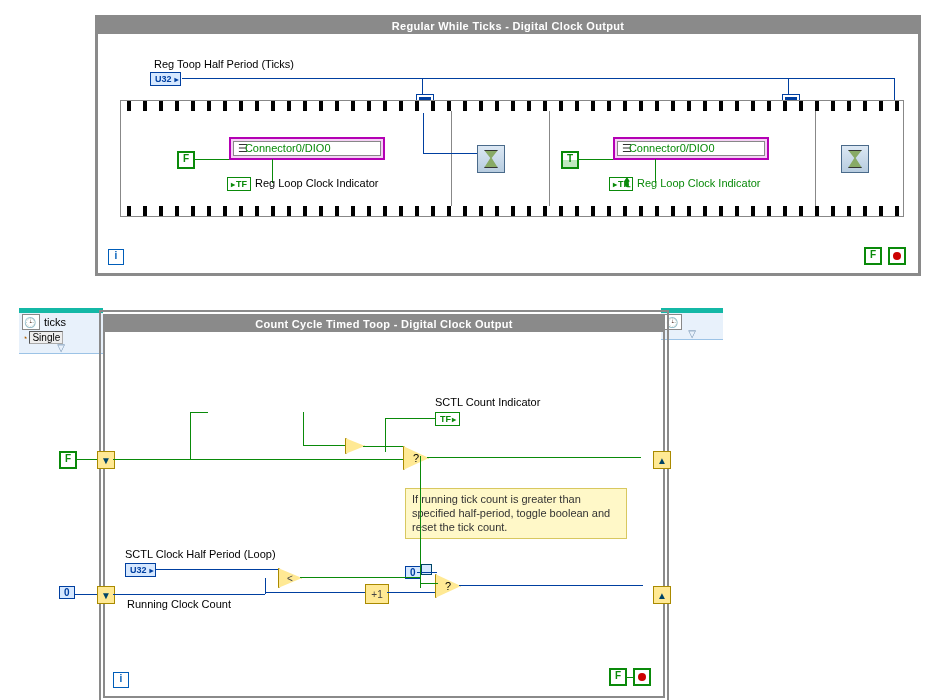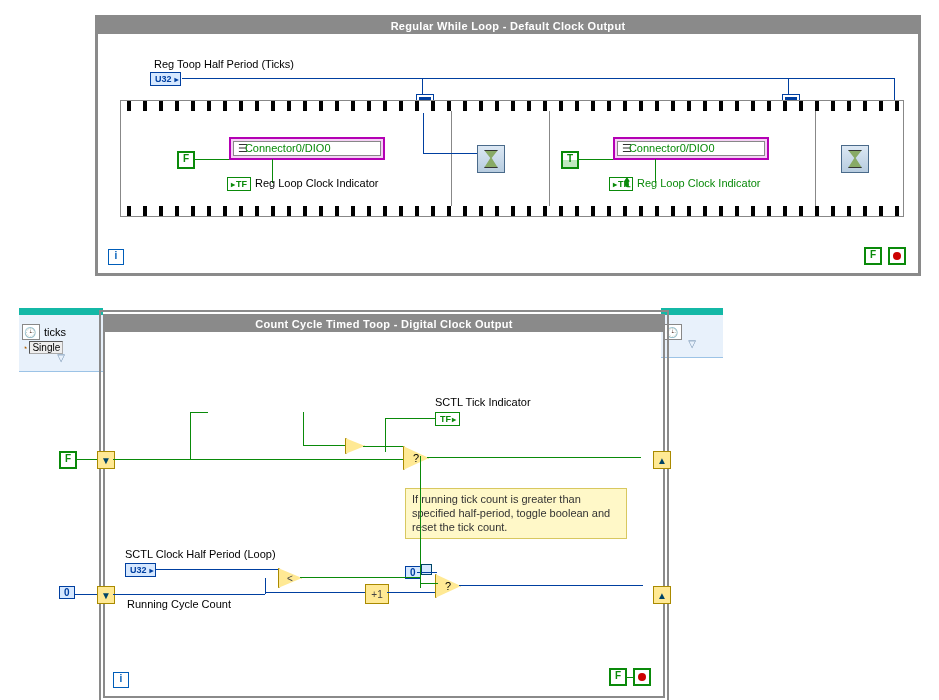--- a/index.html
+++ b/index.html
@@ -31,33 +31,33 @@
 .wg{background:#0a8a0a;background-image:repeating-linear-gradient(to right,#0a8a0a 0 3px,transparent 3px 6px)}
 .wg-v{background:#0a8a0a;background-image:repeating-linear-gradient(to bottom,#0a8a0a 0 3px,transparent 3px 6px)}
 .wait{width:26px;height:26px;border:1px solid #4a6a8a;background:linear-gradient(#dce8f4,#b7ccdf);display:flex;align-items:center;justify-content:center}
 .wait .hour{width:12px;height:16px;background:linear-gradient(#8a6,#8a6);clip-path:polygon(0 0,100% 0,55% 45%,100% 100%,0 100%,45% 45%);border:1px solid #333}
 .prim{width:22px;height:18px;background:#ffe994;border:1px solid #aa8a00;display:flex;align-items:center;justify-content:center;font-size:10px;color:#444}
 .sel-t{position:absolute;width:24px;height:22px;background:#ffe994;border:1px solid #aa8a00;clip-path:polygon(0 0,100% 50%,0 100%);display:flex;align-items:center;justify-content:center;font-size:11px}
 .sr{width:16px;height:16px;background:#ffe994;border:1px solid #aa8a00;display:flex;align-items:center;justify-content:center;font-size:10px;color:#046}
 .zero{border:1px solid #003fa0;background:#d6e8ff;color:#003fa0;text-align:center;padding:0 4px;font-size:10px;font-weight:bold}
 .nudge{color:#0a8a0a;font-weight:bold}
 .ylw-note{background:#fff8c8;border:1px solid #d8c860;padding:4px 6px;font-size:11px;line-height:1.25;color:#333}
-.tl-node{border-top:7px solid #14b8a6;border-bottom:1px solid #9cc3e6;background:#e8f1fb;padding:9px 3px}
+.tl-node{border-top:5px solid #14b8a6;border-bottom:1px solid #9cc3e6;background:#e8f1fb;padding:1px 3px}
 .tl-clock{width:16px;height:14px;border:1px solid #888;background:#fff;display:flex;align-items:center;justify-content:center}
 .tl-clock::after{content:"🕒";font-size:10px}
 .chev{color:#6a8aaa;font-size:10px;text-align:center;line-height:8px}
 .tunnel{width:12px;height:12px;background:#003fa0;border:2px solid #fff;outline:1px solid #003fa0}
 </style>
 </head>
 <body>
 
 <div class="canvas">
 
   <div class="abs loop-border" style="left:95px;top:15px;width:820px;height:255px">
-    <div class="title-bar">Regular While Loop - Default Clock Output</div>
+    <div class="title-bar">Regular While Ticks - Digital Clock Output</div>
 
     <div class="abs label" style="left:56px;top:40px">Reg Toop Half Period (Ticks)</div>
     <div class="abs u32" style="left:52px;top:54px">U32</div>
 
     <div class="wire-h wb" style="left:84px;top:60px;width:712px"></div>
     <div class="wire-v wb" style="left:324px;top:60px;height:23px"></div>
     <div class="wire-v wb" style="left:690px;top:60px;height:23px"></div>
     <div class="wire-v wb" style="left:796px;top:60px;height:72px"></div>
     <div class="abs tunnel" style="left:319px;top:77px"></div>
     <div class="abs tunnel" style="left:685px;top:77px"></div>
@@ -121,21 +121,21 @@
     <div style="text-align:center">
         <span class="tl-clock"></span>
       </div>
     <div class="chev">▽</div>
   </div>
 
   <div class="abs" style="left:99px;top:310px;width:558px;height:380px;border:6px double #8a8a8a">
     <div class="title-bar">Count Cycle Timed Toop - Digital Clock Output</div>
 
 
-    <div class="abs label" style="left:330px;top:80px">SCTL Tick Indicator</div>
+    <div class="abs label" style="left:330px;top:80px">SCTL Count Indicator</div>
     <div class="abs tf tf-r" style="left:330px;top:96px">TF</div>
 
     <div class="abs" style="left:240px;top:122px;width:18px;height:14px;background:#fff;border:1px solid #aa8a00;background:#ffe994;clip-path:polygon(0 0,100% 50%,0 100%)"></div>
 
     <div class="sel-t" style="left:298px;top:130px">?</div>
 
     <div class="abs sr" style="left:-8px;top:135px">▼</div>
     <div class="abs sr" style="right:-8px;top:135px">▲</div>
 
     <div class="abs f-term" style="left:-46px;top:135px">F</div>
@@ -175,21 +175,21 @@
     <div class="wire-v wb" style="left:160px;top:262px;height:16px"></div>
     <div class="wire-h wb" style="left:160px;top:276px;width:100px"></div>
     <div class="wire-h wb" style="left:282px;top:276px;width:48px"></div>
     <div class="wire-h wb" style="left:312px;top:256px;width:20px"></div>
     <div class="wire-h wb" style="left:354px;top:269px;width:184px"></div>
 
     <div class="wire-h wg" style="left:195px;top:261px;width:120px"></div>
     <div class="wire-v wg-v" style="left:315px;top:140px;height:132px"></div>
     <div class="wire-h wg" style="left:315px;top:267px;width:18px"></div>
 
-    <div class="abs label" style="left:22px;top:282px">Running Cycle Count</div>
+    <div class="abs label" style="left:22px;top:282px">Running Clock Count</div>
 
     <div class="i-term" style="left:8px;bottom:8px">i</div>
     <div class="abs f-term" style="right:36px;bottom:10px">F</div>
     <div class="abs stop-btn" style="right:12px;bottom:10px"></div>
     <div class="wire-h wg" style="right:30px;bottom:18px;width:6px"></div>
   </div>
 
 </div>
 
 </body></html>

